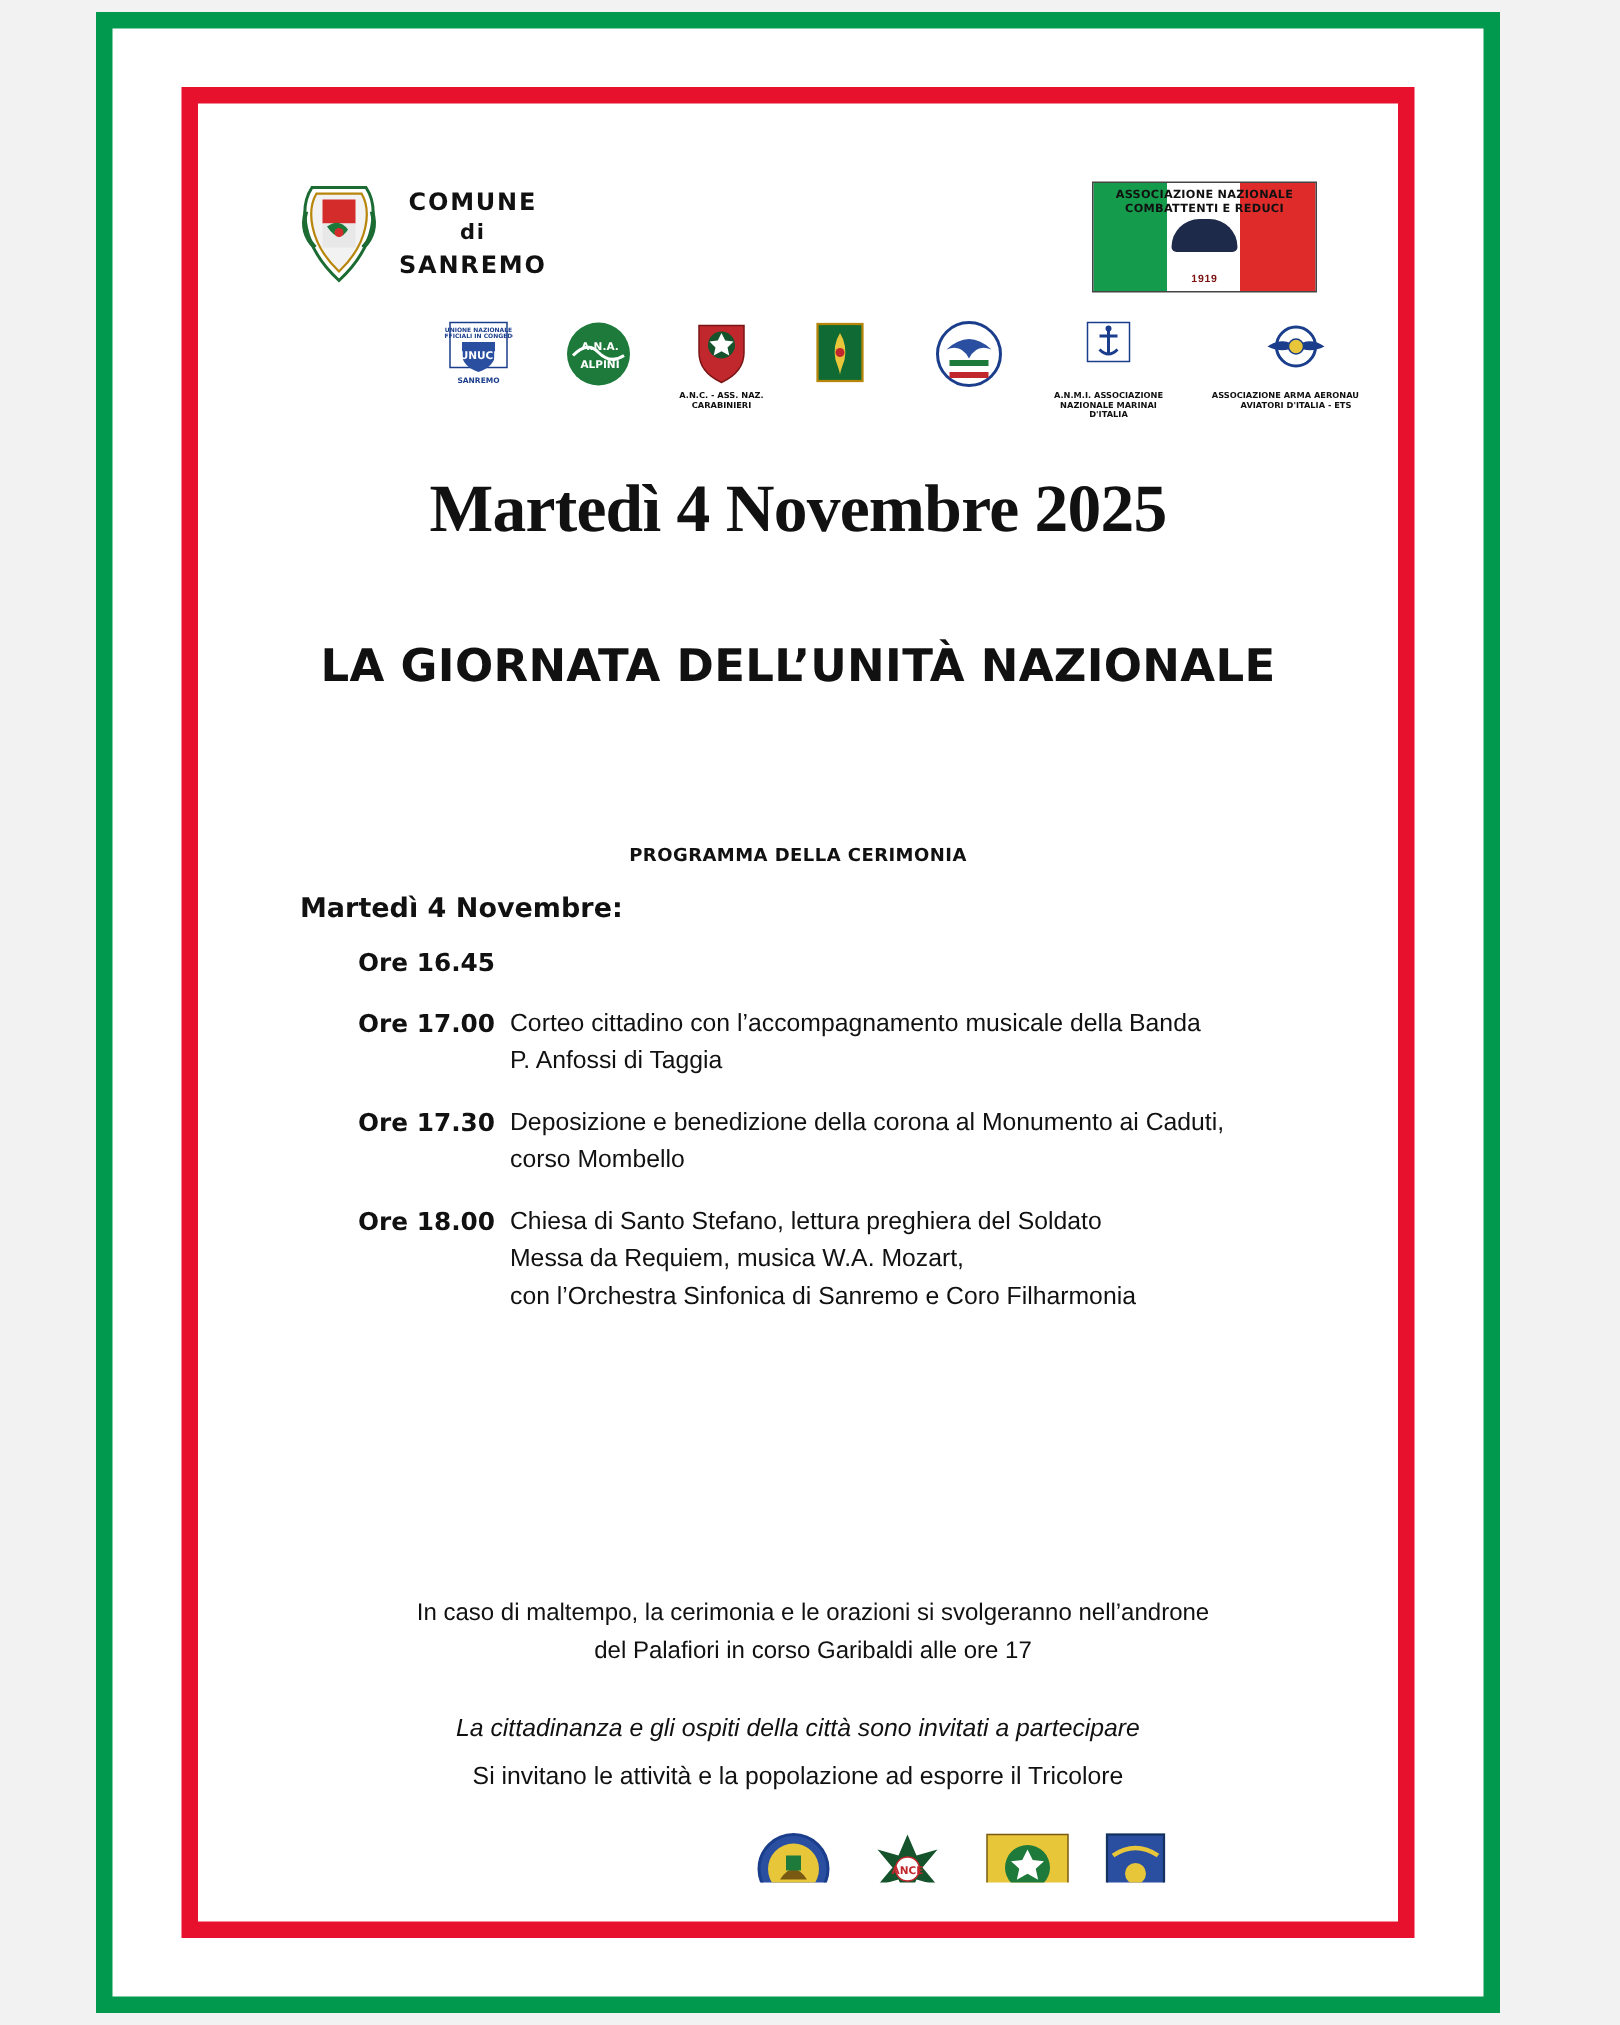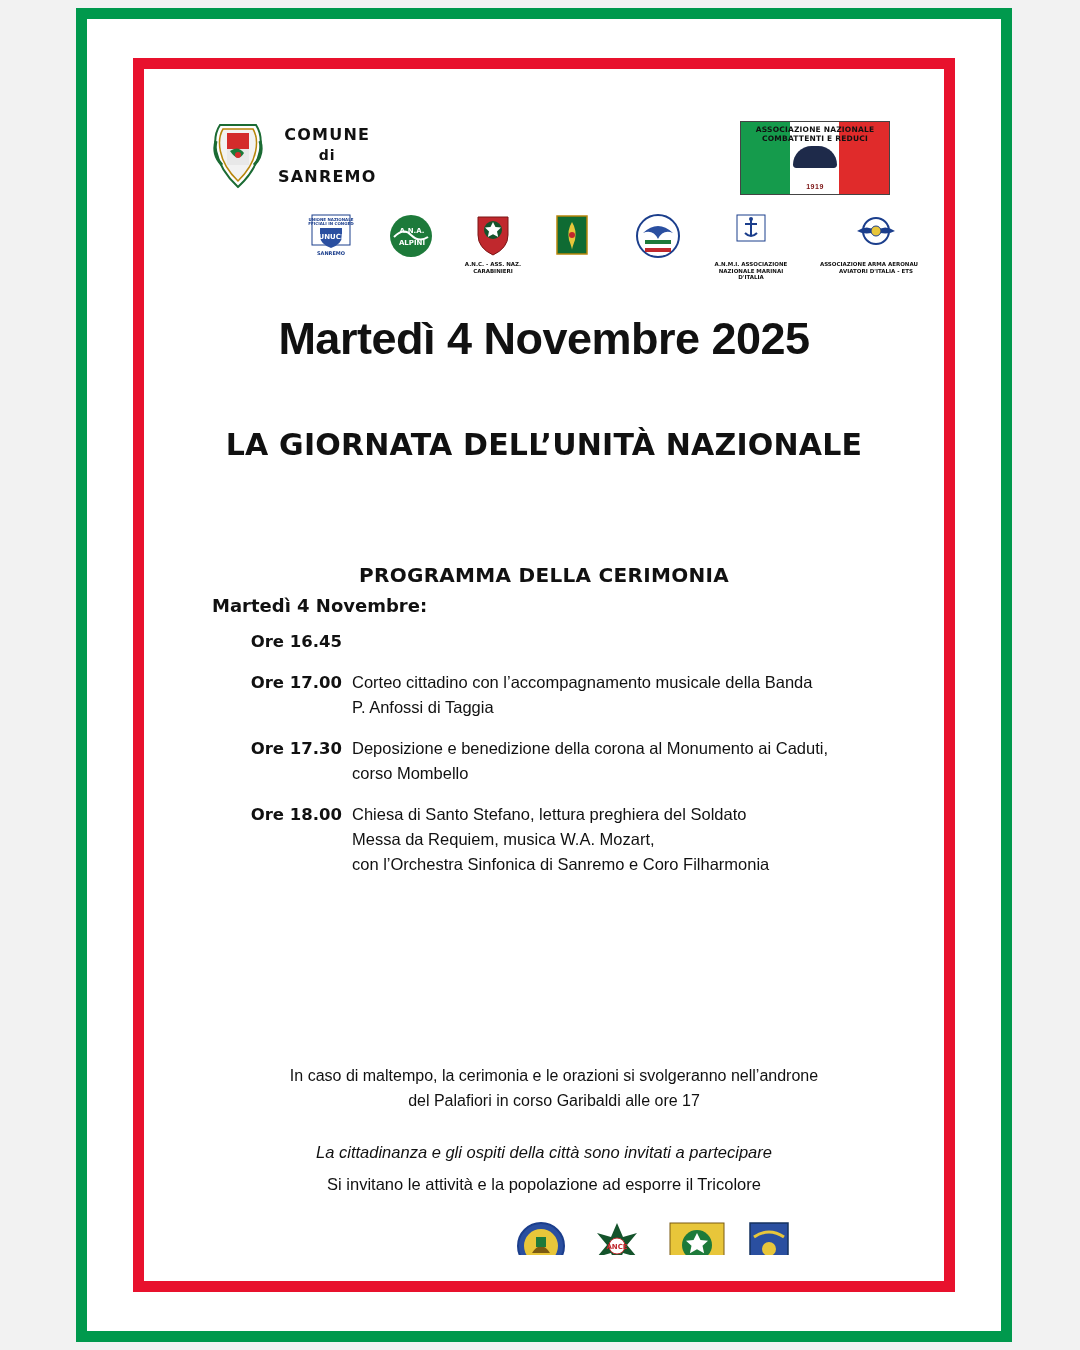--- a/index.html
+++ b/index.html
@@ -9,21 +9,21 @@
   }
   body {
     width: 1080px;
     height: 1350px;
     font-family: "Liberation Sans", sans-serif;
     overflow: hidden;
   }
 
   .poster {
     position: absolute;
-    left: 76px;
+    left: 64px;
     top: 8px;
     width: 776px;
     height: 1334px;
     background: #be185d;
     box-sizing: border-box;
   }
 
   
   .frame-green {
     position: absolute;
@@ -159,21 +159,21 @@
   .badge.shield {
     border-radius: 6px 6px 22px 22px;
   }
 
   
   .title-date {
     position: absolute;
     left: 0; right: 0;
     top: 218px;
     text-align: center;
-    font-family: Liberation Sans, sans-serif;
+    font-family: Liberation Serif, serif;
     font-weight: bold;
     font-size: 45px;
     letter-spacing: -0.5px;
     color: #111;
   }
   .title-sub {
     position: absolute;
     left: 0; right: 0;
     top: 272px;
     text-align: center;
@@ -196,21 +196,21 @@
     color: #111;
   }
 
   .programma {
     position: absolute;
     left: 0; right: 0;
     top: 468px;
     text-align: center;
     font-family: "DejaVu Sans", sans-serif;
     font-weight: bold;
-    font-size: 20px;
+    font-size: 12px;
     letter-spacing: .3px;
     color: #111;
   }
 
   .day-label {
     position: absolute;
     left: 42px;
     top: 500px;
     font-family: "DejaVu Sans", sans-serif;
     font-weight: bold;

